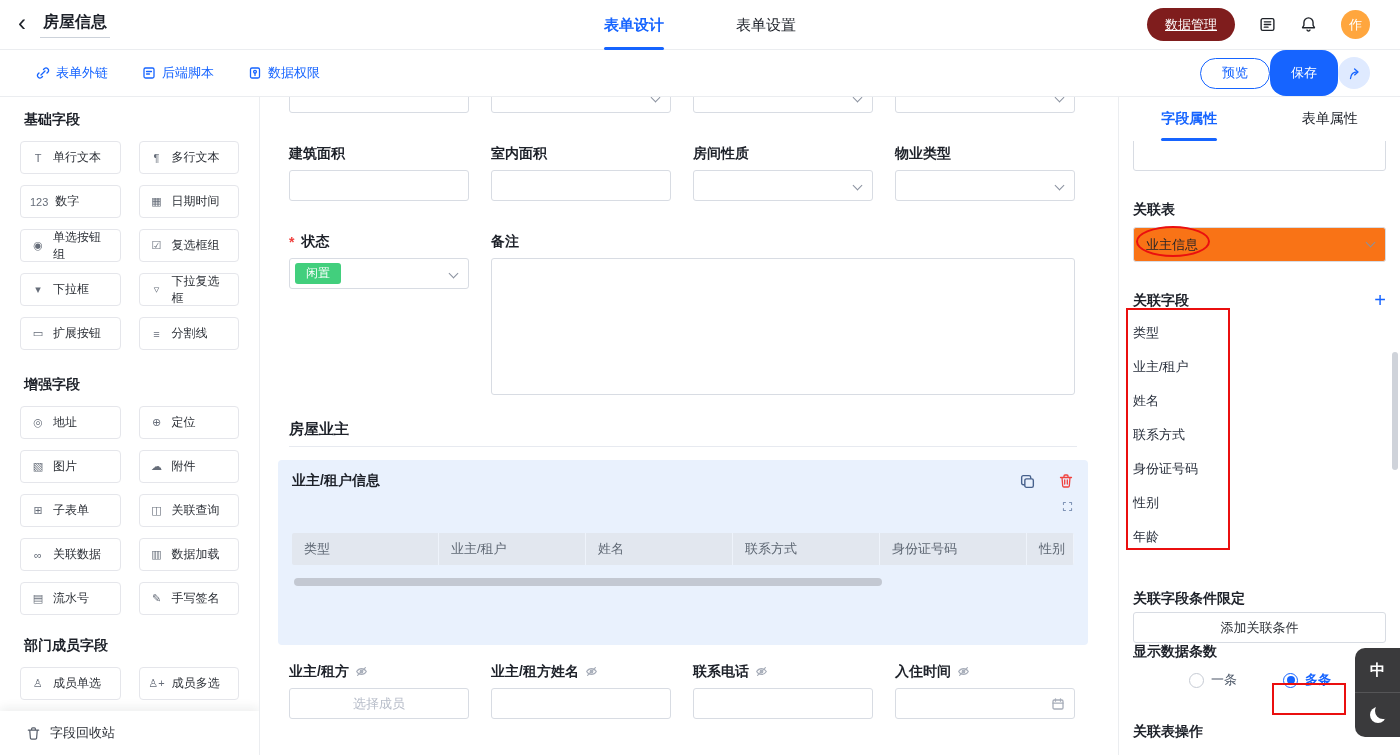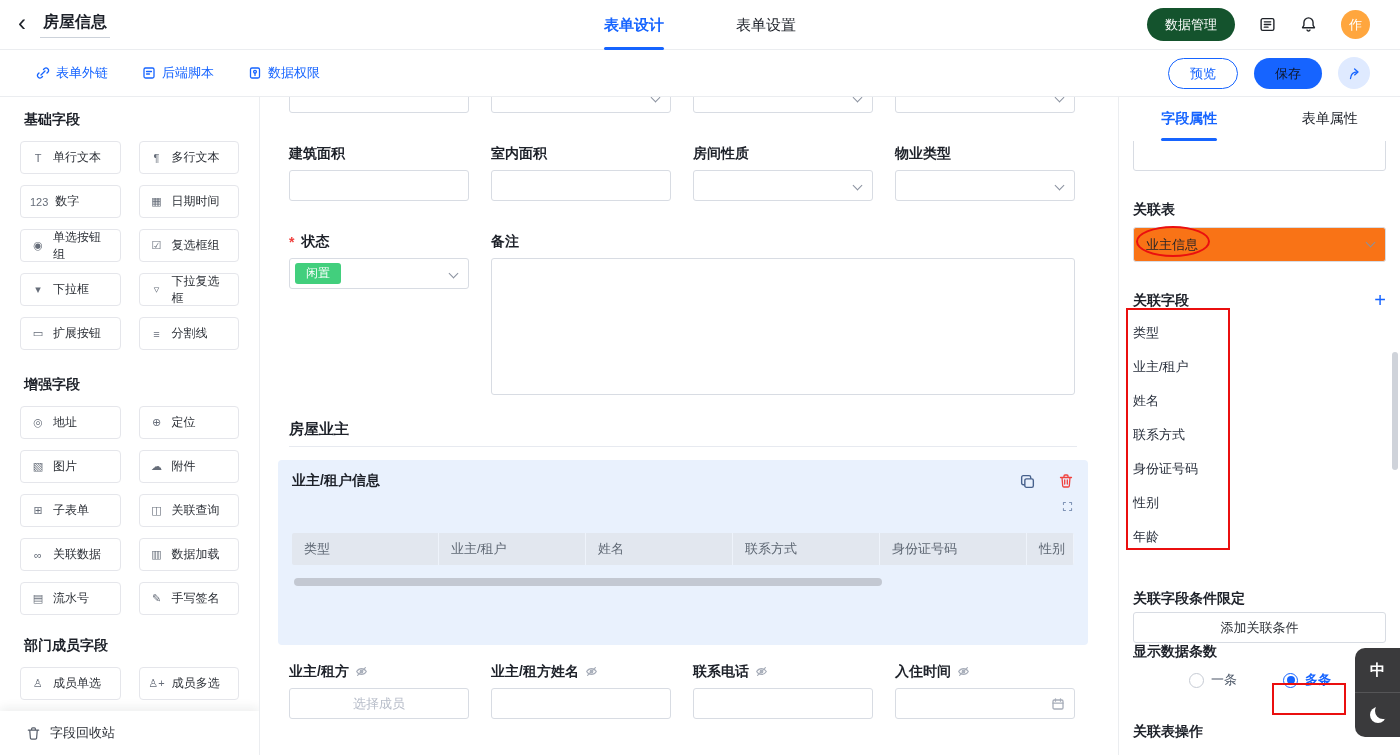--- a/index.html
+++ b/index.html
@@ -10,31 +10,31 @@
 
 
 .topbar{height:50px;display:flex;align-items:center;padding:0 30px 0 18px;border-bottom:1px solid #ebedf0;position:relative;background:#fff;}
 .back{font-size:24px;line-height:1;color:#1d2129;margin-right:14px;cursor:pointer;padding-bottom:4px;}
 .doc-title{font-size:16px;font-weight:700;border-bottom:1px solid #ccd2da;padding:0 3px 4px;}
 .top-tabs{position:absolute;left:50%;top:0;height:50px;transform:translateX(-50%);display:flex;gap:72px;}
 .top-tab{display:flex;align-items:center;font-size:15px;position:relative;cursor:pointer;color:#1d2129;}
 .top-tab.active{color:#1664ff;font-weight:700;}
 .top-tab .bar{position:absolute;bottom:0;left:0;right:0;height:3px;border-radius:2px;background:#1664ff;}
 .top-right{margin-left:auto;display:flex;align-items:center;gap:24px;}
-.btn-green{background:#14532d;color:#fff;border:none;border-radius:17px;height:33px;padding:0 18px;font-size:13px;display:flex;align-items:center;cursor:pointer;font-family:inherit;}
+.btn-green{background:#7f1d1d;color:#fff;border:none;border-radius:17px;height:33px;padding:0 18px;font-size:13px;display:flex;align-items:center;cursor:pointer;font-family:inherit;text-decoration:underline;}
 .iconbtn{color:#1f2329;cursor:pointer;display:flex;align-items:center;}
 .avatar{width:29px;height:29px;border-radius:50%;background:#ffa63e;color:#fff;font-size:13px;display:flex;align-items:center;justify-content:center;cursor:pointer;}
 
 
 .subbar{height:47px;display:flex;align-items:center;padding:0 30px 0 36px;border-bottom:1px solid #ebedf0;background:#fff;}
 .sub-links{display:flex;gap:34px;}
 .sub-link{color:#1664ff;font-size:13px;display:flex;align-items:center;gap:6px;cursor:pointer;}
-.sub-right{margin-left:auto;display:flex;align-items:flex-end;gap:16px;}
+.sub-right{margin-left:auto;display:flex;align-items:center;gap:0;}
 .btn-outline{border:1px solid #1664ff;color:#1664ff;background:#fff;height:31px;padding:0 21px;border-radius:16px;font-size:13px;cursor:pointer;font-family:inherit;}
-.btn-primary{border:none;background:#1664ff;color:#0f172a;height:31px;padding:0 21px;border-radius:16px;font-size:13px;cursor:pointer;font-family:inherit;}
+.btn-primary{border:none;background:#1664ff;color:#ffffff;height:46px;padding:0 21px;border-radius:16px;font-size:13px;cursor:pointer;font-family:inherit;}
 .share-btn{width:32px;height:32px;border-radius:50%;background:#dfeaff;color:#1664ff;display:flex;align-items:center;justify-content:center;cursor:pointer;}
 
 
 .main{display:flex;height:658px;}
 
 
 .sidebar{width:260px;border-right:1px solid #ebedf0;position:relative;padding:14px 20px 0;overflow:hidden;background:#fff;flex:none;}
 .group-title{font-size:14px;font-weight:700;margin:0 4px 12px;}
 .gt2{margin-top:26px;}
 .gt3{margin-top:22px;}

